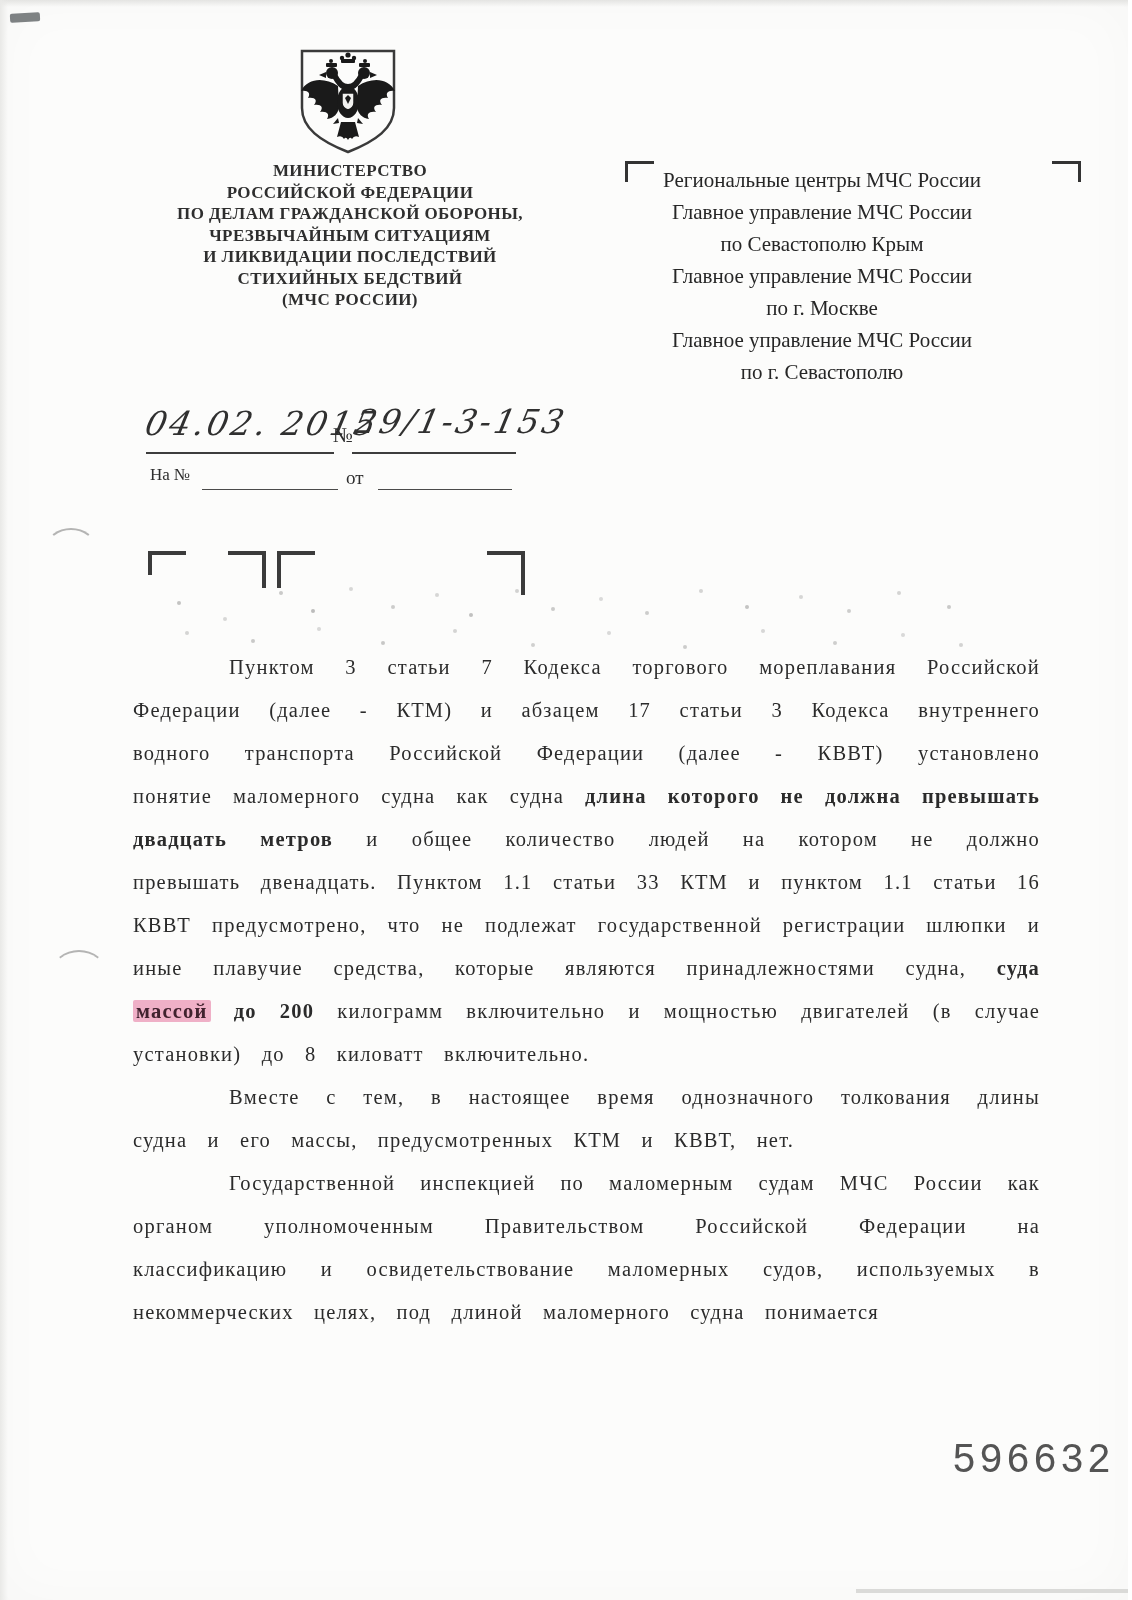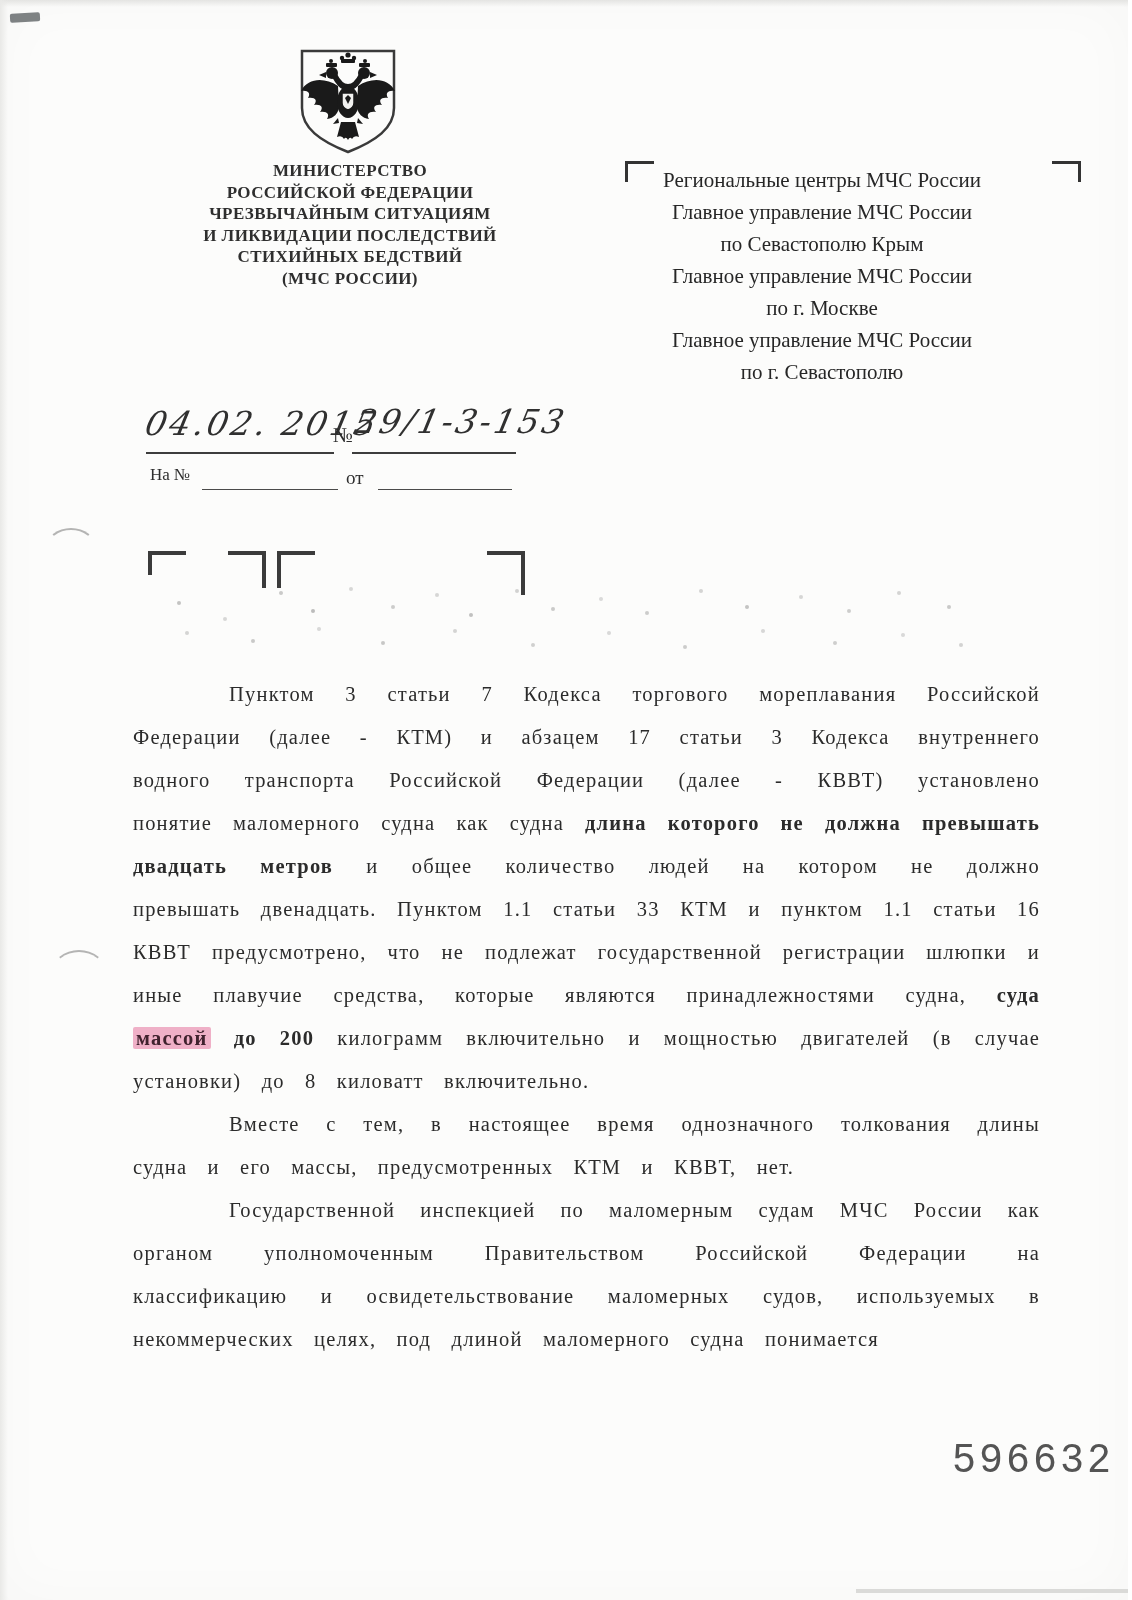--- a/index.html
+++ b/index.html
@@ -79,21 +79,21 @@
       742px 54px 0 1px rgba(125,125,125,.28), 800px 64px 0 1px rgba(115,115,115,.30);}
 
   
   .arc{position:absolute;border:2.5px solid rgba(120,120,120,.55);
     border-color:rgba(120,120,120,.55) transparent transparent transparent;
     border-radius:50%;}
   .arc-1{left:46px;top:528px;width:46px;height:36px;}
   .arc-2{left:52px;top:950px;width:50px;height:40px;}
 
   
-  .letter-body{position:absolute;left:133px;top:673px;width:907px;
+  .letter-body{position:absolute;left:133px;top:646px;width:907px;
     font-size:20.5px;line-height:43px;text-align:justify;
     letter-spacing:1.2px;word-spacing:14px;color:#2b2b2b;}
   .letter-body p{margin:0;text-indent:96px;}
   .bold{font-weight:bold;}
   .highlight{background:#efb0c7;padding:0 3px;border-radius:2px;color:#40222e;}
 
   
   .stamp{position:absolute;left:952px;top:1438px;
     font-family:"Liberation Mono", monospace;font-size:40px;
     letter-spacing:3px;color:#545454;transform:scaleY(1.05);}
@@ -142,20 +142,21 @@
       </g>
 
       <path d="M54 47 h12 v10 q0 5 -6 7 q-6 -2 -6 -7 z" fill="#f2f2f0" stroke="#1a1a1a" stroke-width="1.5"></path>
       <path d="M57 52 l3 -3 3 3 -3 6 z" fill="#1a1a1a"></path>
     </svg>
   </div>
 
   <div class="ministry">
       <div class="ministry-line">МИНИСТЕРСТВО</div>
       <div class="ministry-line">РОССИЙСКОЙ ФЕДЕРАЦИИ</div>
+      <div class="ministry-line">ПО ДЕЛАМ ГРАЖДАНСКОЙ ОБОРОНЫ,</div>
       <div class="ministry-line">ЧРЕЗВЫЧАЙНЫМ СИТУАЦИЯМ</div>
       <div class="ministry-line">И ЛИКВИДАЦИИ ПОСЛЕДСТВИЙ</div>
       <div class="ministry-line">СТИХИЙНЫХ БЕДСТВИЙ</div>
       <div class="ministry-line">(МЧС РОССИИ)</div>
     </div>
 
 
   <div class="date-hw">
     <span class="handwrite">04.02. 2015</span>
   </div>

